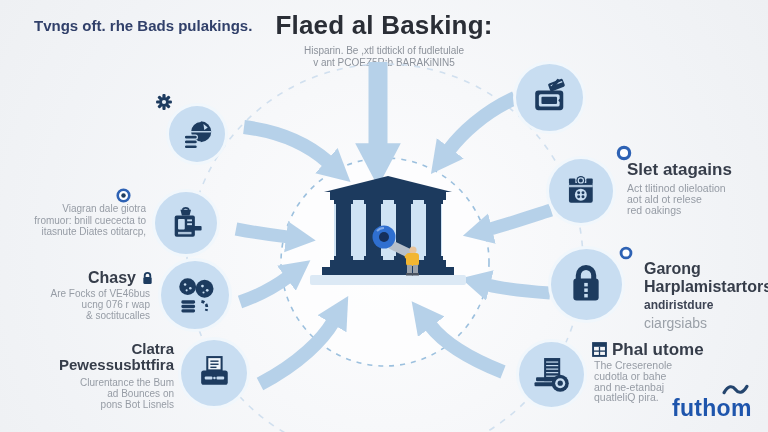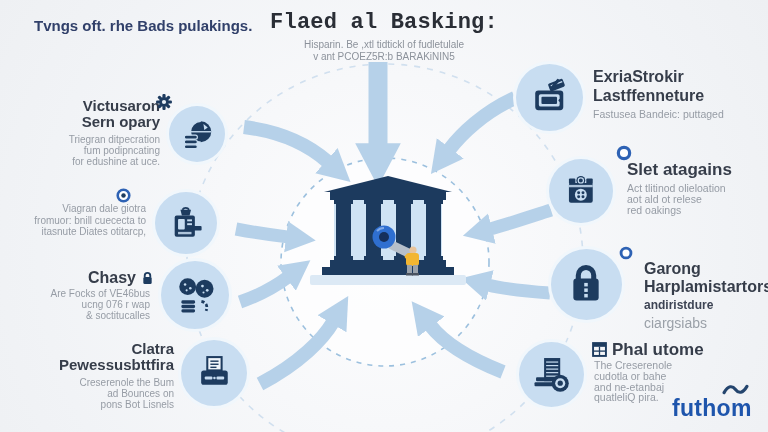--- a/index.html
+++ b/index.html
@@ -3,21 +3,21 @@
 <meta charset="utf-8">
 <style>
   html,body{margin:0;padding:0;}
   body{width:768px;height:432px;overflow:hidden;font-family:"Liberation Sans",sans-serif;}
   #stage{position:relative;width:768px;height:432px;overflow:hidden;
          background:radial-gradient(circle at 50% 58%, #fdfdfe 0%, #f7f8fa 38%, #f1f3f6 75%, #eef0f3 100%);}
   .abs{position:absolute;}
   
   .brand-title{font-size:17px;font-weight:800;letter-spacing:.4px;color:#1e3c78;}
   .brand-sub{font-size:15px;font-weight:600;color:#31406a;margin-top:3px;}
-  .page-title{font-size:22px;font-weight:700;color:#2a2e36;letter-spacing:.2px;font-family:Liberation Mono, monospace;}
+  .page-title{font-size:26px;font-weight:700;color:#2a2e36;letter-spacing:.2px;}
   .page-sub{font-size:10px;line-height:12px;color:#8c929b;margin-top:4px;}
   
   .fcircle{border-radius:50%;background:#c8ddf1;border:3px solid rgba(255,255,255,.75);
            box-sizing:border-box;display:flex;align-items:center;justify-content:center;z-index:2;}
   .fcircle svg{width:62%;height:62%;}
   
   .t-left{text-align:right;z-index:3;}
   .t-right{text-align:left;z-index:3;}
   .item-title{font-size:15px;line-height:16px;font-weight:700;color:#363d4a;}
   .item-title-lg{font-size:16px;line-height:19px;font-weight:700;color:#363d4a;}
@@ -103,29 +103,20 @@
   </div>
 
   <div class="abs" style="left:234px;top:10px;width:300px;text-align:center;">
     <div class="page-title">Flaed al Basking:</div>
     <div class="page-sub">
       <div>Hisparin. Be ,xtl tidtickl of fudletulale</div>
       <div>v ant PCOEZ5R:b BARAKiNIN5</div>
     </div>
   </div>
 
-  <div class="abs t-left" style="left:12px;top:98px;width:148px;">
-    <div class="item-title">Victusaron</div>
-    <div class="item-title">Sern opary</div>
-    <div class="item-desc">
-      <div>Triegran ditpecration</div>
-      <div>fum podipncating</div>
-      <div>for edushine at uce.</div>
-    </div>
-  </div>
   <svg class="abs badge" style="left:155px;top:93px;" width="18" height="18" viewBox="0 0 17 17">
     <g fill="#1d3b5f">
       <rect x="7" y="1" width="3" height="15" rx="1"></rect>
         <rect x="1" y="7" width="15" height="3" rx="1"></rect>
       <g transform="rotate(45 8.5 8.5)">
           <rect x="7" y="1" width="3" height="15" rx="1"></rect>
           <rect x="1" y="7" width="15" height="3" rx="1"></rect>
         </g>
       <circle cx="8.5" cy="8.5" r="4.5"></circle>
     </g>
@@ -199,21 +190,21 @@
         <rect x="7" y="33.4" width="13" height="3.2" rx="1.4"></rect>
       </g>
       <path d="M26,26 q7,1.5 4.5,9" stroke="#1d3b5f" stroke-width="2.6" fill="none" stroke-dasharray="3 2"></path>
     </svg>
   </div>
 
   <div class="abs t-left" style="left:28px;top:341px;width:146px;">
     <div class="item-title">Clatra</div>
     <div class="item-title">Pewessusbttfira</div>
     <div class="item-desc">
-      <div>Creserenole the Bum</div>
+      <div>Clurentance the Bum</div>
       <div>ad Bounces on</div>
       <div>pons Bot Lisnels</div>
     </div>
   </div>
   <div class="abs fcircle" style="left:178px;top:337px;width:72px;height:72px;">
     <svg viewBox="0 0 40 40">
       <rect x="13" y="4" width="14" height="13" fill="#eef4fa" stroke="#1d3b5f" stroke-width="2"></rect>
       <line x1="16" y1="8" x2="24" y2="8" stroke="#1d3b5f" stroke-width="1.4"></line>
       <line x1="16" y1="11" x2="24" y2="11" stroke="#1d3b5f" stroke-width="1.4"></line>
       <line x1="16" y1="14" x2="22" y2="14" stroke="#1d3b5f" stroke-width="1.4"></line>
@@ -227,25 +218,20 @@
   <div class="abs fcircle" style="left:513px;top:61px;width:73px;height:73px;">
     <svg viewBox="0 0 40 40">
       <rect x="19" y="4" width="15" height="8" rx="1.5" fill="#1d3b5f" transform="rotate(-22 26 8)"></rect>
       <line x1="21" y1="8.5" x2="32" y2="4.5" stroke="#c8ddf1" stroke-width="1.3"></line>
       <rect x="23.5" y="1" width="3" height="13" rx="1.2" fill="#1d3b5f" transform="rotate(38 25 7)"></rect>
       <rect x="6" y="13" width="27" height="19" rx="3" fill="#1d3b5f"></rect>
       <rect x="9.5" y="16.5" width="20" height="12" rx="1.8" fill="#c8ddf1"></rect>
       <rect x="12" y="19" width="15" height="7" rx="1" fill="#1d3b5f"></rect>
       <circle cx="30" cy="22.5" r="1.5" fill="#1d3b5f"></circle>
     </svg>
-  </div>
-  <div class="abs t-right" style="left:593px;top:67px;width:165px;">
-    <div class="item-title-lg">ExriaStrokir</div>
-    <div class="item-title-lg">Lastffenneture</div>
-    <div class="item-desc-r">Fastusea Bandeic: puttaged</div>
   </div>
 
   <div class="abs fcircle" style="left:546px;top:156px;width:70px;height:70px;">
     <svg viewBox="0 0 40 40">
       <rect x="8" y="12" width="24" height="20" rx="2" fill="#1d3b5f"></rect>
       <rect x="8" y="7.5" width="6.5" height="5.5" rx="1" fill="#1d3b5f"></rect>
       <rect x="25.5" y="7.5" width="6.5" height="5.5" rx="1" fill="#1d3b5f"></rect>
       <circle cx="20" cy="9.5" r="4.5" fill="#1d3b5f"></circle>
       <circle cx="20" cy="9.5" r="2.6" fill="none" stroke="#c8ddf1" stroke-width="1.2"></circle>
       <rect x="8" y="14" width="24" height="2.4" fill="#c8ddf1" opacity=".85"></rect>

